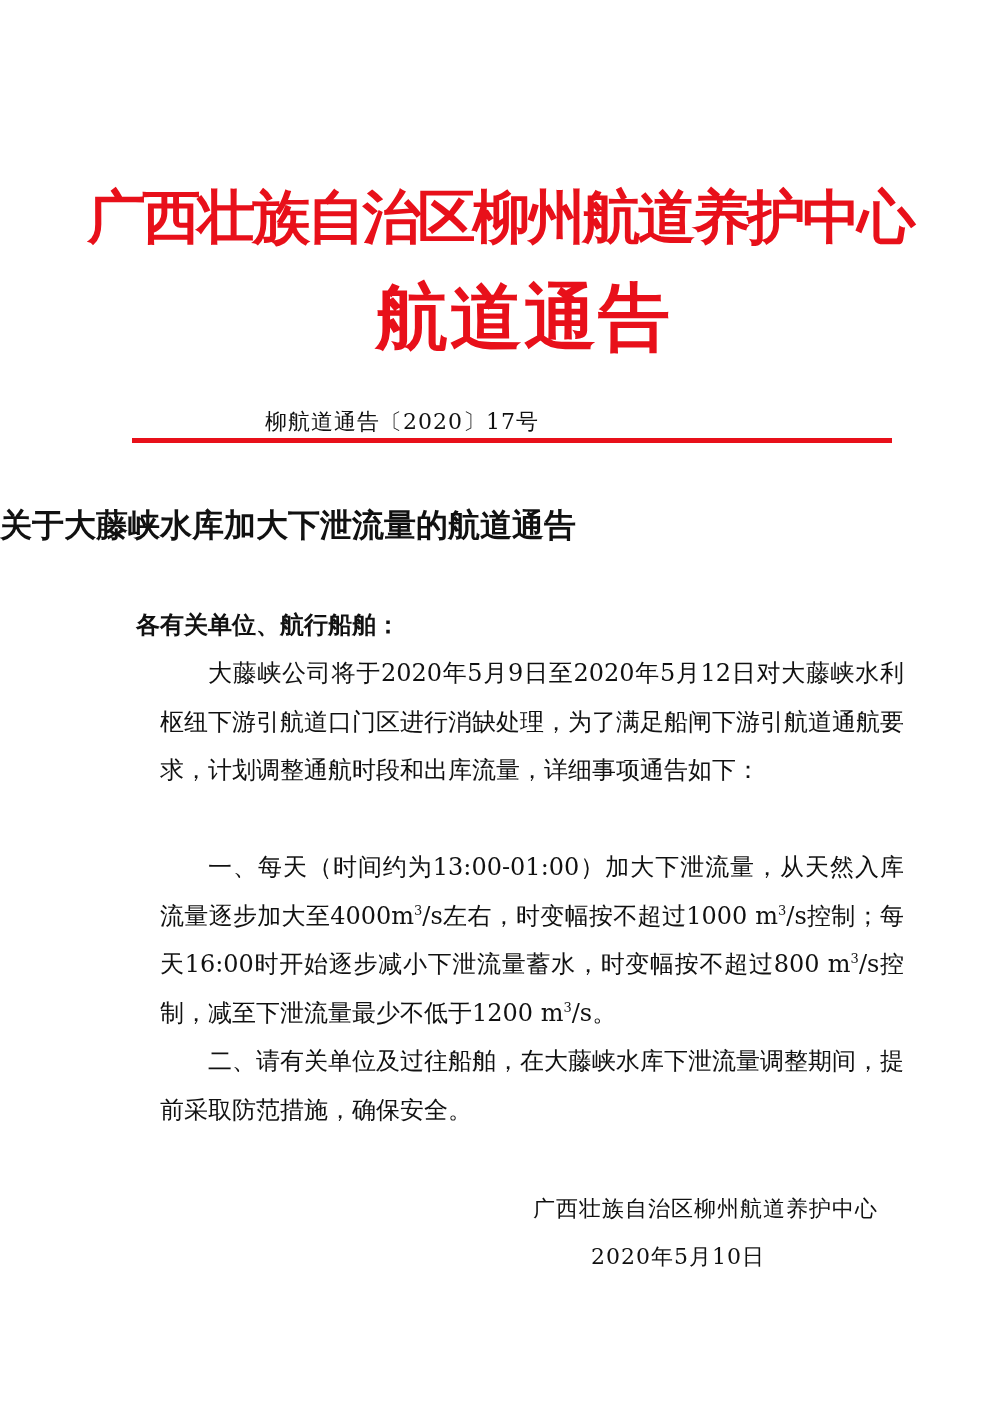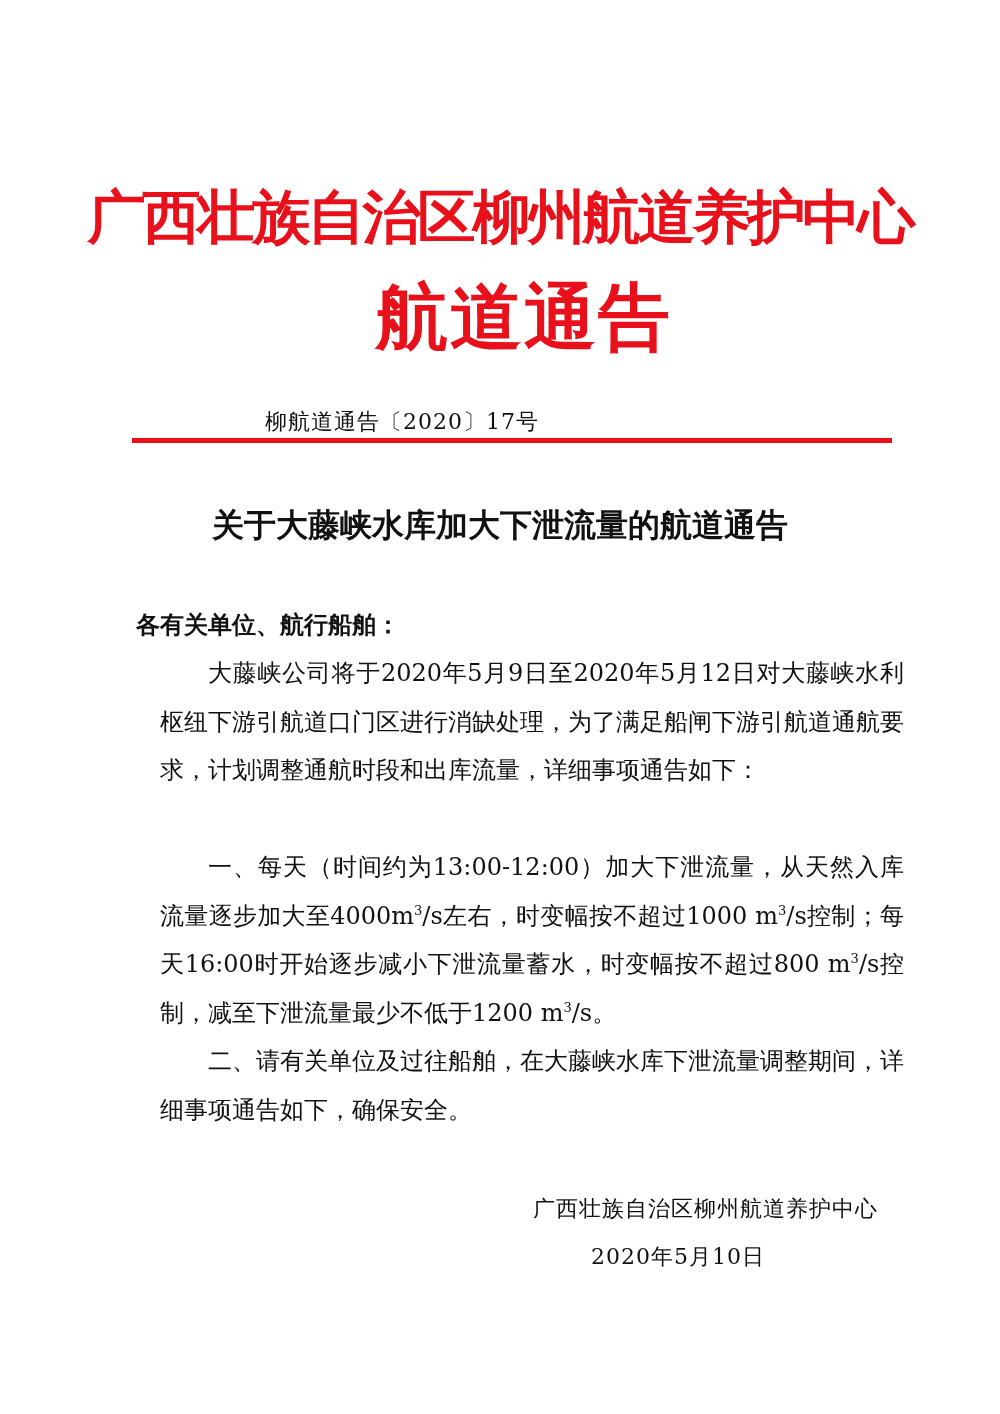--- a/index.html
+++ b/index.html
@@ -2,21 +2,21 @@
 <html><head>
 <meta charset="utf-8">
 <style>
   html, body { margin:0; padding:0; background:#ffffff; }
   body { width:1000px; height:1414px; position:relative; overflow:hidden; font-family:"DejaVu Serif", serif; color:#111; }
   .header-title { position:absolute; left:0; width:1000px; text-align:center; color:#e8101a; font-family:"DejaVu Serif", serif; font-weight:bold; letter-spacing:-2px; }
   .t1 { top:182px; font-size:58px; line-height:70px; letter-spacing:-3px; }
   .t2 { top:282px; font-size:72px; line-height:70px; letter-spacing:2px;padding-left:24px; }
   .docnum { position:absolute; top:407px; left:0; width:804px; text-align:center; font-size:22px; line-height:30px; letter-spacing:1px; }
   .redline { position:absolute; top:438px; left:132px; width:760px; height:5px; background:#e8101a; }
-  .subject { position:absolute; top:500px; left:0; width:1000px; text-align:center; font-size:32px; font-weight:bold; line-height:50px; }
+  .subject { position:absolute; top:500px; left:0; width:1000px; font-size:32px; font-weight:bold; line-height:50px; }
   .body { position:absolute; left:136px; width:744px; font-size:24px; line-height:48.5px; text-align:justify; }
   .salutation { top:601px;font-weight:bold; }
   .para { text-indent:48px;margin-left:24px; }
   .p1 { top:649px; }
   .p2 { top:843px; }
   .p3 { top:1037px; }
   sup { font-size:13px; line-height:0; vertical-align:super; }
   .sign { position:absolute; left:0; width:878px; text-align:right; font-size:22px; line-height:48px; letter-spacing:1px; }
   .sign-org { top:1185px; }
   .sign-date { top:1233px; width:765px;text-align:right; }
@@ -28,18 +28,18 @@
 <div class="header-title t2">航道通告</div>
 <div class="docnum">柳航道通告〔2020〕17号</div>
 <div class="redline"></div>
 
 <div class="subject">关于大藤峡水库加大下泄流量的航道通告</div>
 
 <div class="body salutation">各有关单位、航行船舶：</div>
 
 <div class="body para p1">大藤峡公司将于2020年5月9日至2020年5月12日对大藤峡水利枢纽下游引航道口门区进行消缺处理，为了满足船闸下游引航道通航要求，计划调整通航时段和出库流量，详细事项通告如下：</div>
 
-<div class="body para p2"><span>一、每天（时间约为13:00-12:00）加大下泄流量，从天然入库流量逐步加大至4000m</span><sup>3</sup><span>/s左右，时变幅按不超过1000 m</span><sup>3</sup><span>/s控制；每天16:00时开始逐步减小下泄流量蓄水，时变幅按不超过800 m</span><sup>3</sup><span>/s控制，减至下泄流量最少不低于1200 m</span><sup>3</sup><span>/s。</span></div>
+<div class="body para p2"><span>一、每天（时间约为13:00-01:00）加大下泄流量，从天然入库流量逐步加大至4000m</span><sup>3</sup><span>/s左右，时变幅按不超过1000 m</span><sup>3</sup><span>/s控制；每天16:00时开始逐步减小下泄流量蓄水，时变幅按不超过800 m</span><sup>3</sup><span>/s控制，减至下泄流量最少不低于1200 m</span><sup>3</sup><span>/s。</span></div>
 
-<div class="body para p3">二、请有关单位及过往船舶，在大藤峡水库下泄流量调整期间，详细事项通告如下，确保安全。</div>
+<div class="body para p3">二、请有关单位及过往船舶，在大藤峡水库下泄流量调整期间，提前采取防范措施，确保安全。</div>
 
 <div class="sign sign-org">广西壮族自治区柳州航道养护中心</div>
 <div class="sign sign-date">2020年5月10日</div>
 
 </body></html>

